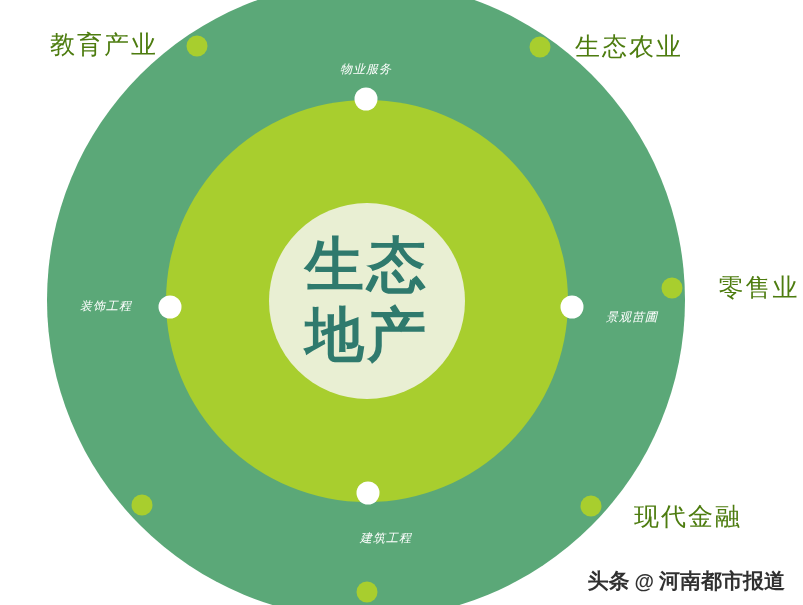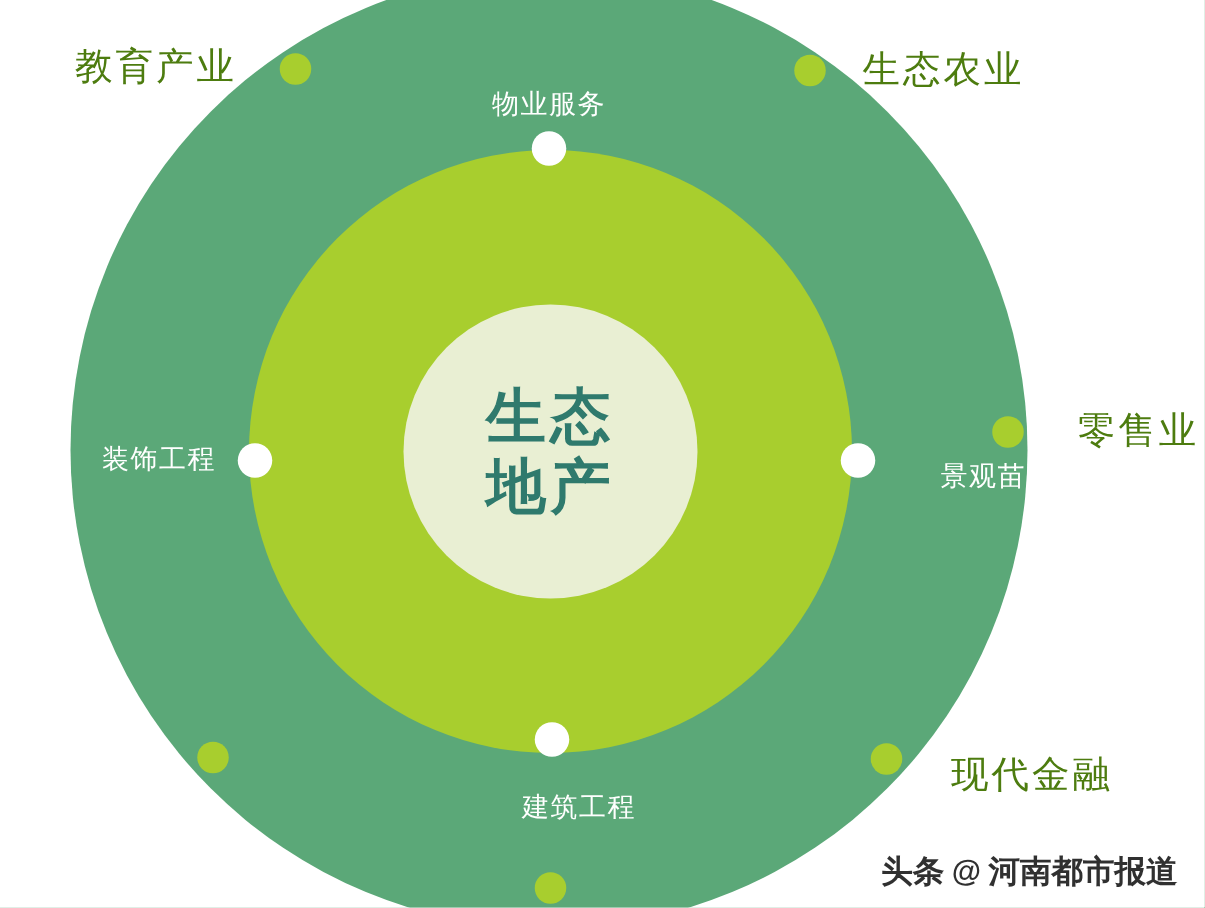--- a/index.html
+++ b/index.html
@@ -57,21 +57,21 @@
     left: 269px;
     top: 203px;
     width: 196px;
     height: 196px;
     display: flex;
     flex-direction: column;
     align-items: center;
     justify-content: center;
     color: #2f7a6d;
     font-family: "Liberation Serif", "DejaVu Serif", serif;
-    font-size: 40px;
+    font-size: 59px;
     font-weight: bold;
     line-height: 1.18;
     letter-spacing: 3px;
     text-align: center;
   }
   #core-label .core-line { display: block; }
 
   
   .dot {
     position: absolute;
@@ -90,22 +90,23 @@
   }
 
   
   .label {
     position: absolute;
     white-space: nowrap;
     transform: translate(-50%, -50%);
   }
   .label-inner {
     color: #ffffff;
-    font-size: 18px;
+    font-size: 12px;
     letter-spacing: 1px;
+    font-style: italic;
   }
   .label-outer {
     color: #4d7c0f;
     font-size: 25px;
     letter-spacing: 2px;
   }
 
   
   #watermark {
     position: absolute;
@@ -145,21 +146,21 @@
   <div class="dot dot-lime" style="left:591px; top:506px;"></div>
   <div class="dot dot-lime" style="left:367px; top:592px;"></div>
   <div class="dot dot-lime" style="left:142px; top:505px;"></div>
 
   <div class="dot dot-white" style="left:366px; top:99px;"></div>
   <div class="dot dot-white" style="left:572px; top:307px;"></div>
   <div class="dot dot-white" style="left:368px; top:493px;"></div>
   <div class="dot dot-white" style="left:170px; top:307px;"></div>
 
   <div class="label label-inner" style="left:366px; top:69px;">物业服务</div>
-  <div class="label label-inner" style="left:632px; top:317px;margin-left:33px;">景观苗圃</div>
+  <div class="label label-inner" style="left:632px; top:317px;">景观苗圃</div>
   <div class="label label-inner" style="left:386px; top:538px;">建筑工程</div>
   <div class="label label-inner" style="left:106px; top:306px;">装饰工程</div>
 
   <div class="label label-outer" style="left:104px; top:44px;">教育产业</div>
   <div class="label label-outer" style="left:629px; top:46px;font-family:Liberation Mono, monospace;">生态农业</div>
   <div class="label label-outer" style="left:746px; top:287px;margin-left:13px;">零售业</div>
   <div class="label label-outer" style="left:688px; top:516px;">现代金融</div>
 
   <div id="watermark">
     <span>头条</span>

